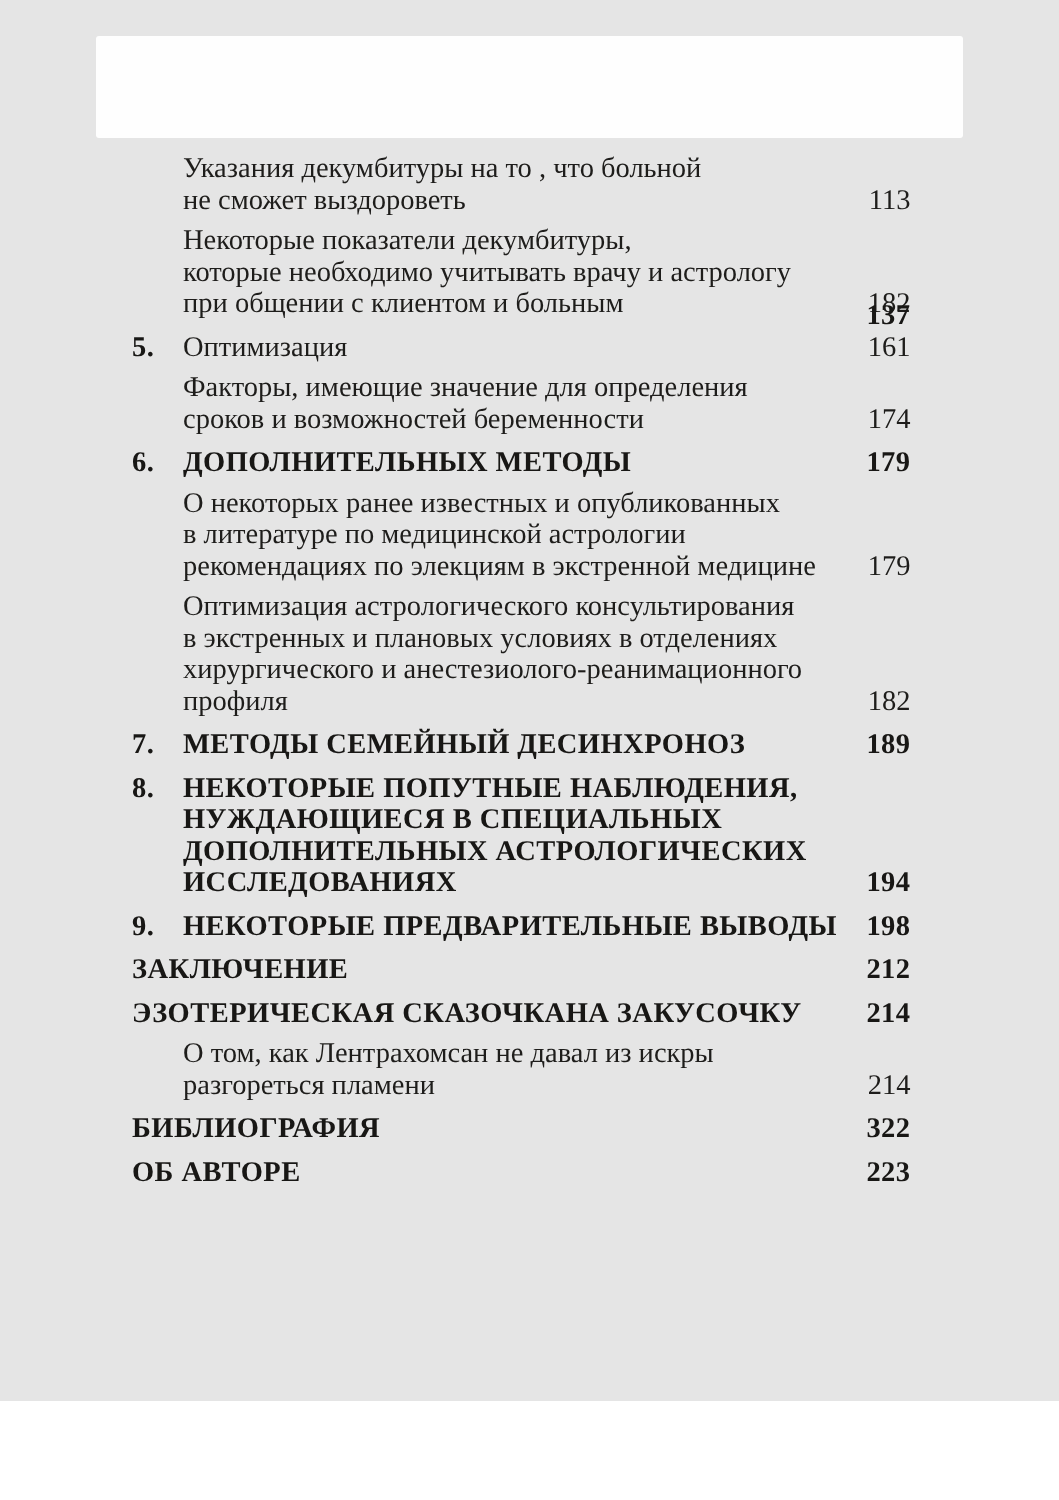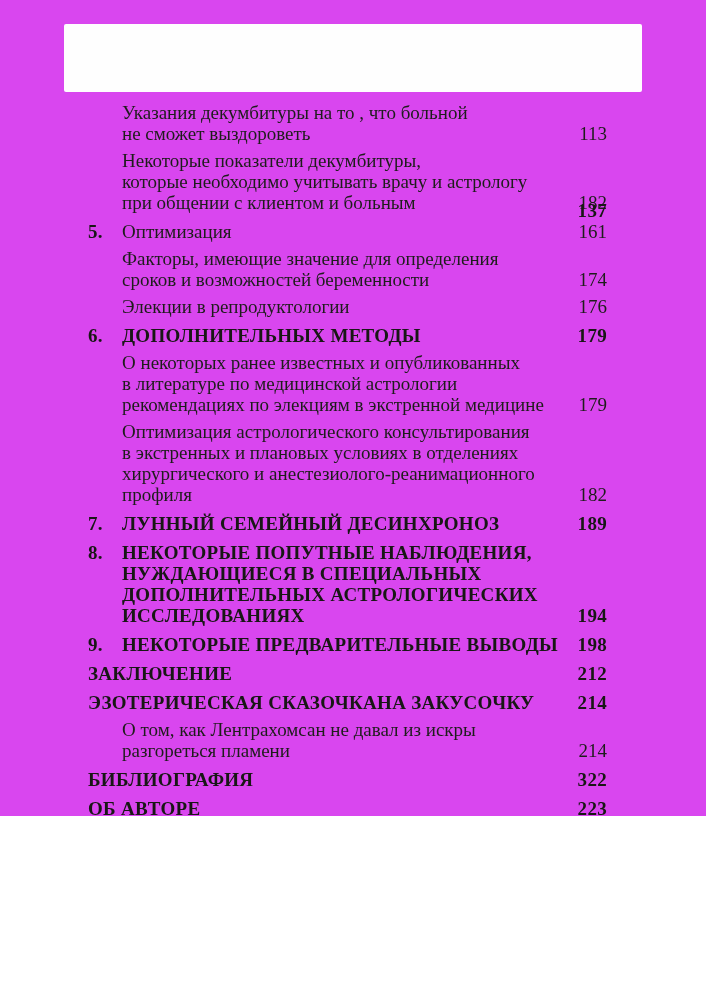--- a/index.html
+++ b/index.html
@@ -3,22 +3,22 @@
 <meta charset="utf-8">
 <style>
   html, body {
     margin: 0;
     padding: 0;
     background: #ffffff;
   }
   .page-canvas {
     position: relative;
     width: 706px;
-    height: 816px;
-    background: #d946ef;
+    height: 934px;
+    background: #e5e5e5;
     overflow: hidden;
     font-family: "Liberation Serif", "DejaVu Serif", serif;
     color: #1e1d1b;
   }
   
   .scan-band {
     position: absolute;
     top: 24px;
     left: 64px;
     right: 64px;
@@ -99,24 +99,20 @@
       <span class="title">Оптимизация</span>
       <span class="page-num">161</span>
     </div>
 
     <div class="row sub">
       <span class="title">Факторы, имеющие значение для определения
 сроков и возможностей беременности</span>
       <span class="page-num">174</span>
     </div>
 
-    <div class="row sub">
-      <span class="title">Элекции в репродуктологии</span>
-      <span class="page-num">176</span>
-    </div>
 
     <div class="row chapter">
       <span class="num">6.</span>
       <span class="title">ДОПОЛНИТЕЛЬНЫХ МЕТОДЫ</span>
       <span class="page-num">179</span>
     </div>
 
     <div class="row sub">
       <span class="title">О некоторых ранее известных и опубликованных
 в литературе по медицинской астрологии
@@ -127,21 +123,21 @@
     <div class="row sub">
       <span class="title">Оптимизация астрологического консультирования
 в экстренных и плановых условиях в отделениях
 хирургического и анестезиолого-реанимационного
 профиля</span>
       <span class="page-num">182</span>
     </div>
 
     <div class="row chapter">
       <span class="num">7.</span>
-      <span class="title">ЛУННЫЙ СЕМЕЙНЫЙ ДЕСИНХРОНОЗ</span>
+      <span class="title">МЕТОДЫ СЕМЕЙНЫЙ ДЕСИНХРОНОЗ</span>
       <span class="page-num">189</span>
     </div>
 
     <div class="row chapter">
       <span class="num">8.</span>
       <span class="title">НЕКОТОРЫЕ ПОПУТНЫЕ НАБЛЮДЕНИЯ,
 НУЖДАЮЩИЕСЯ В СПЕЦИАЛЬНЫХ
 ДОПОЛНИТЕЛЬНЫХ АСТРОЛОГИЧЕСКИХ
 ИССЛЕДОВАНИЯХ</span>
       <span class="page-num">194</span>

